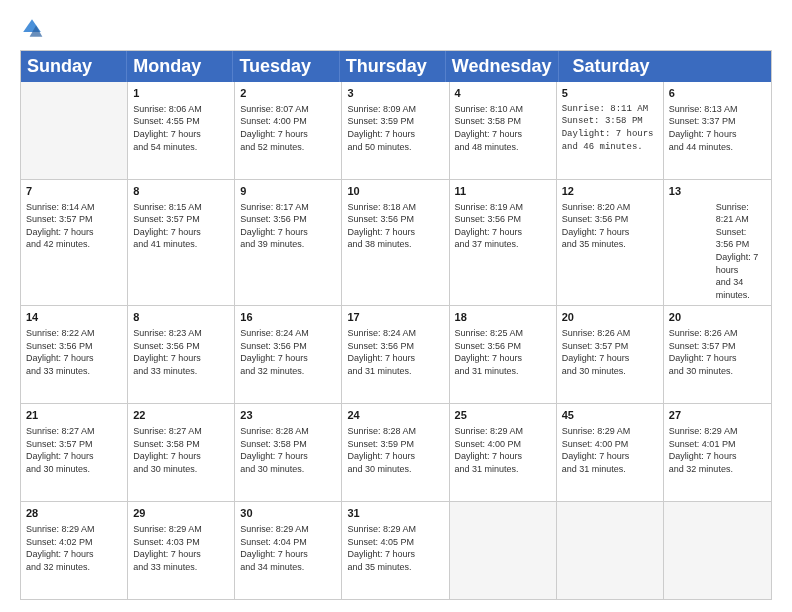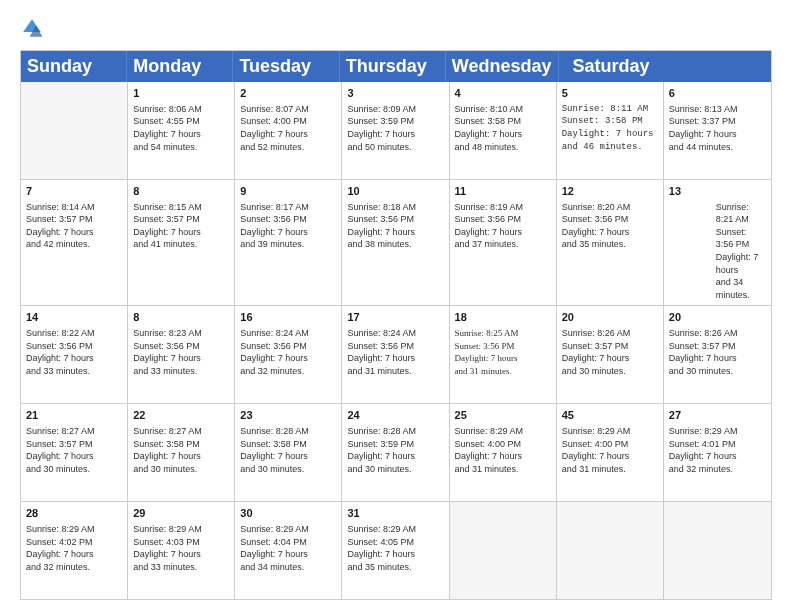--- a/index.html
+++ b/index.html
@@ -270,21 +270,21 @@
           </div>
           <div class="cal-cell">
             <span class="day-num">17</span>
             <div class="cell-info" style="white-space: pre-line;">Sunrise: 8:24 AM
 Sunset: 3:56 PM
 Daylight: 7 hours
 and 31 minutes.</div>
           </div>
           <div class="cal-cell">
             <span class="day-num">18</span>
-            <div class="cell-info" style="white-space: pre-line; font-family: Liberation Serif, serif;">Sunrise: 8:25 AM
+            <div class="cell-info" style="white-space: pre-line;">Sunrise: 8:25 AM
 Sunset: 3:56 PM
 Daylight: 7 hours
 and 31 minutes.</div>
           </div>
           <div class="cal-cell">
             <span class="day-num">20</span>
             <div class="cell-info" style="white-space: pre-line;">Sunrise: 8:26 AM
 Sunset: 3:57 PM
 Daylight: 7 hours
 and 30 minutes.</div>

